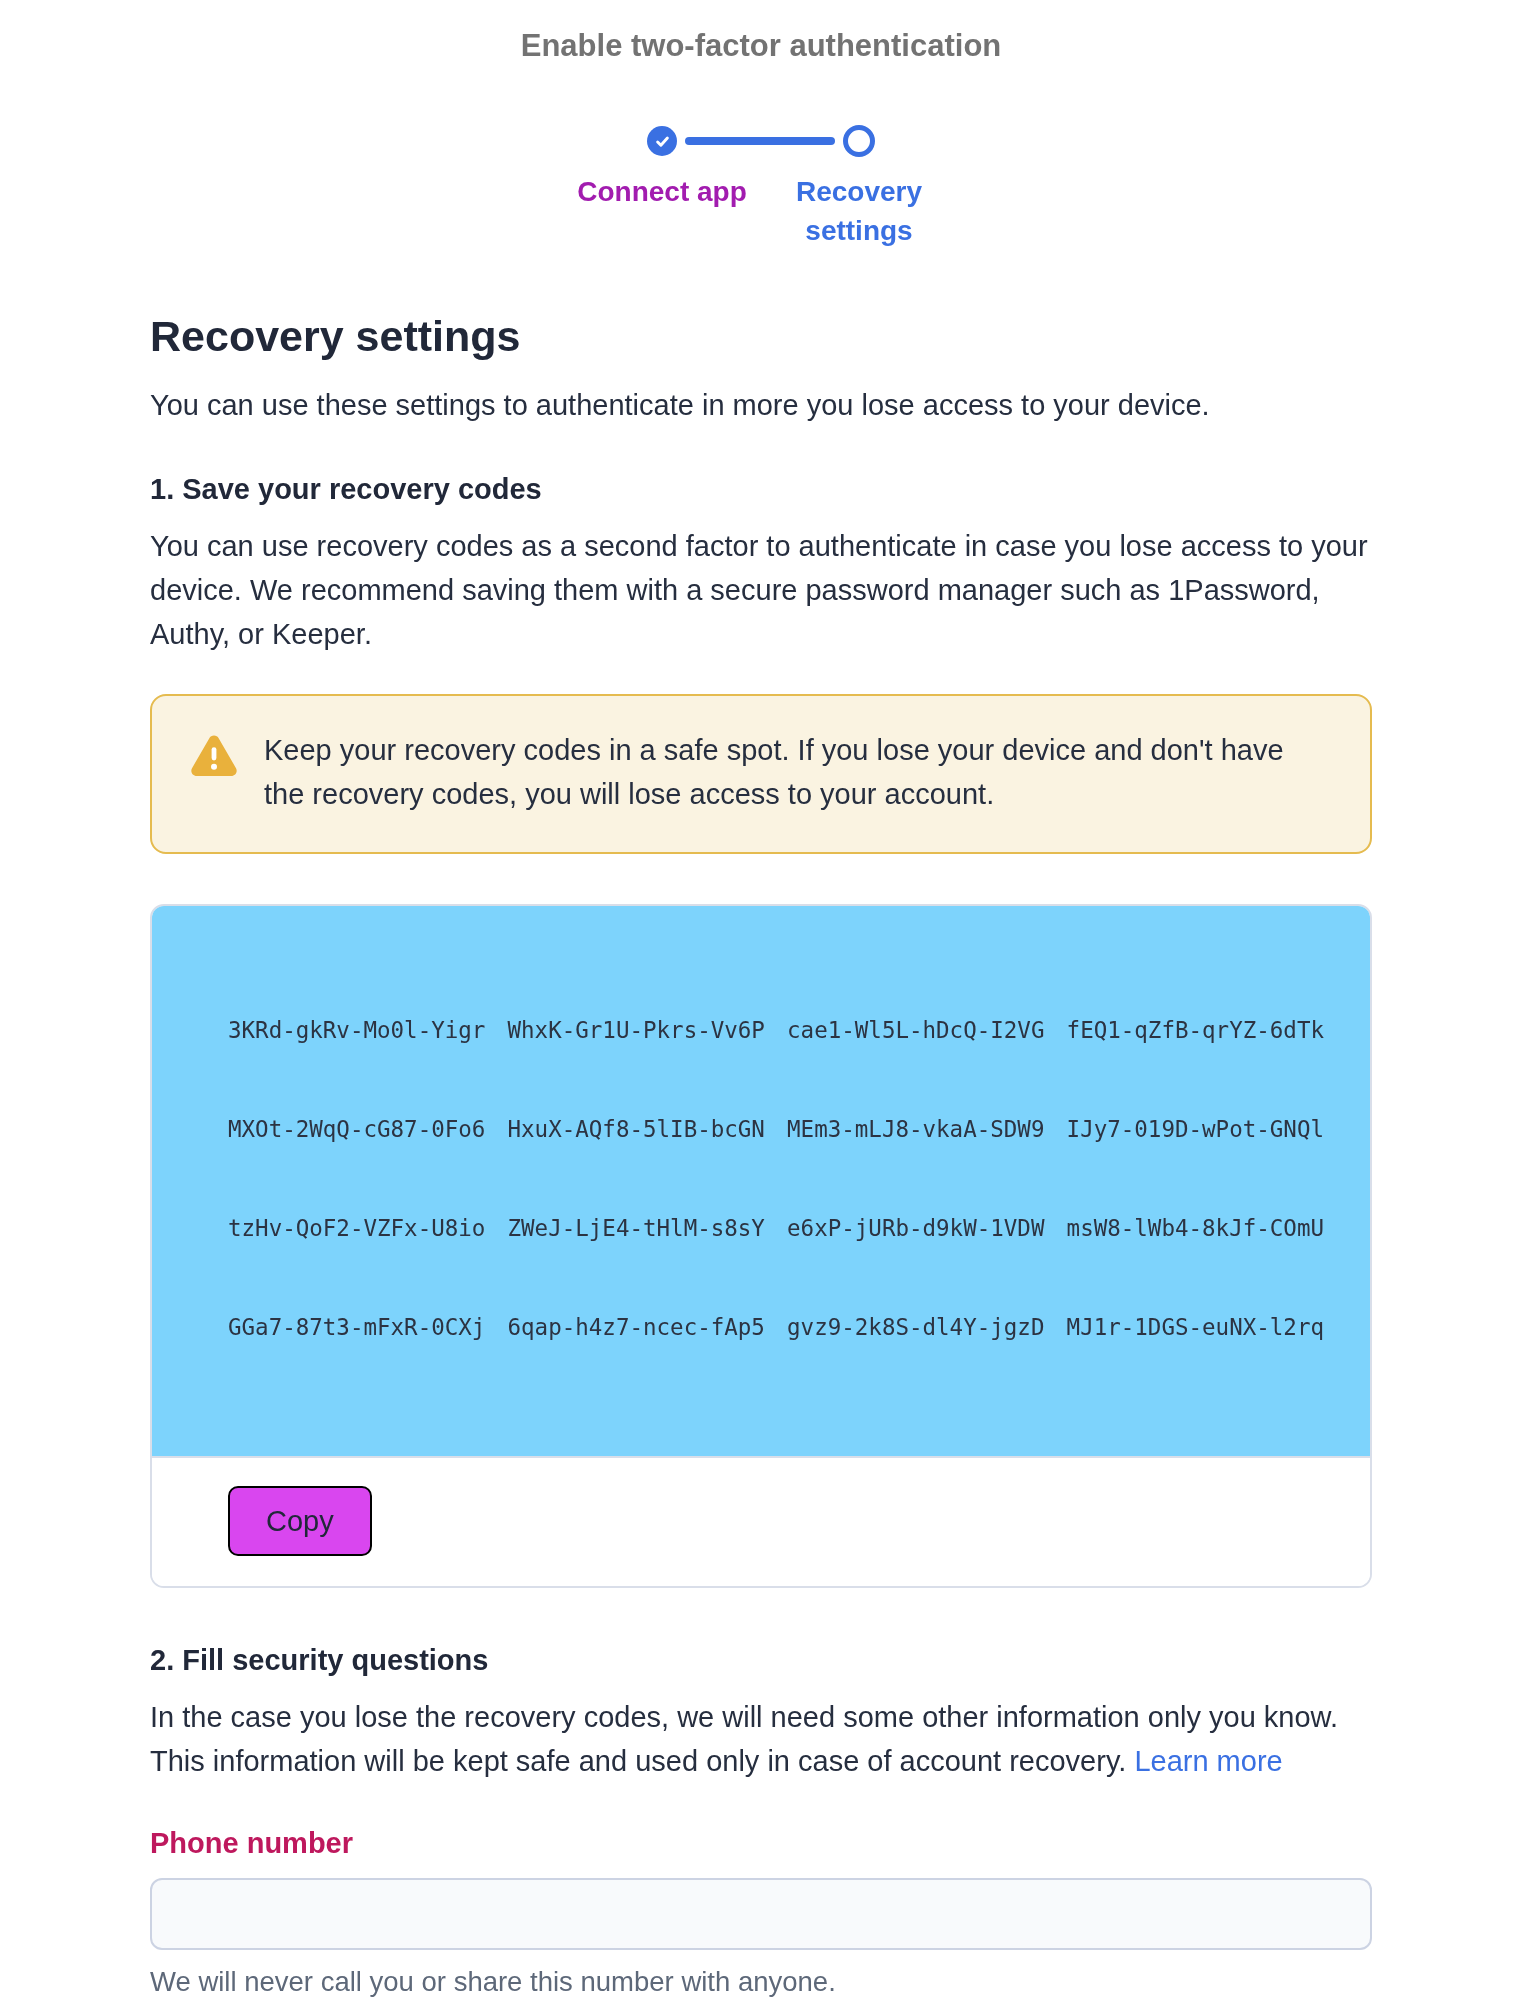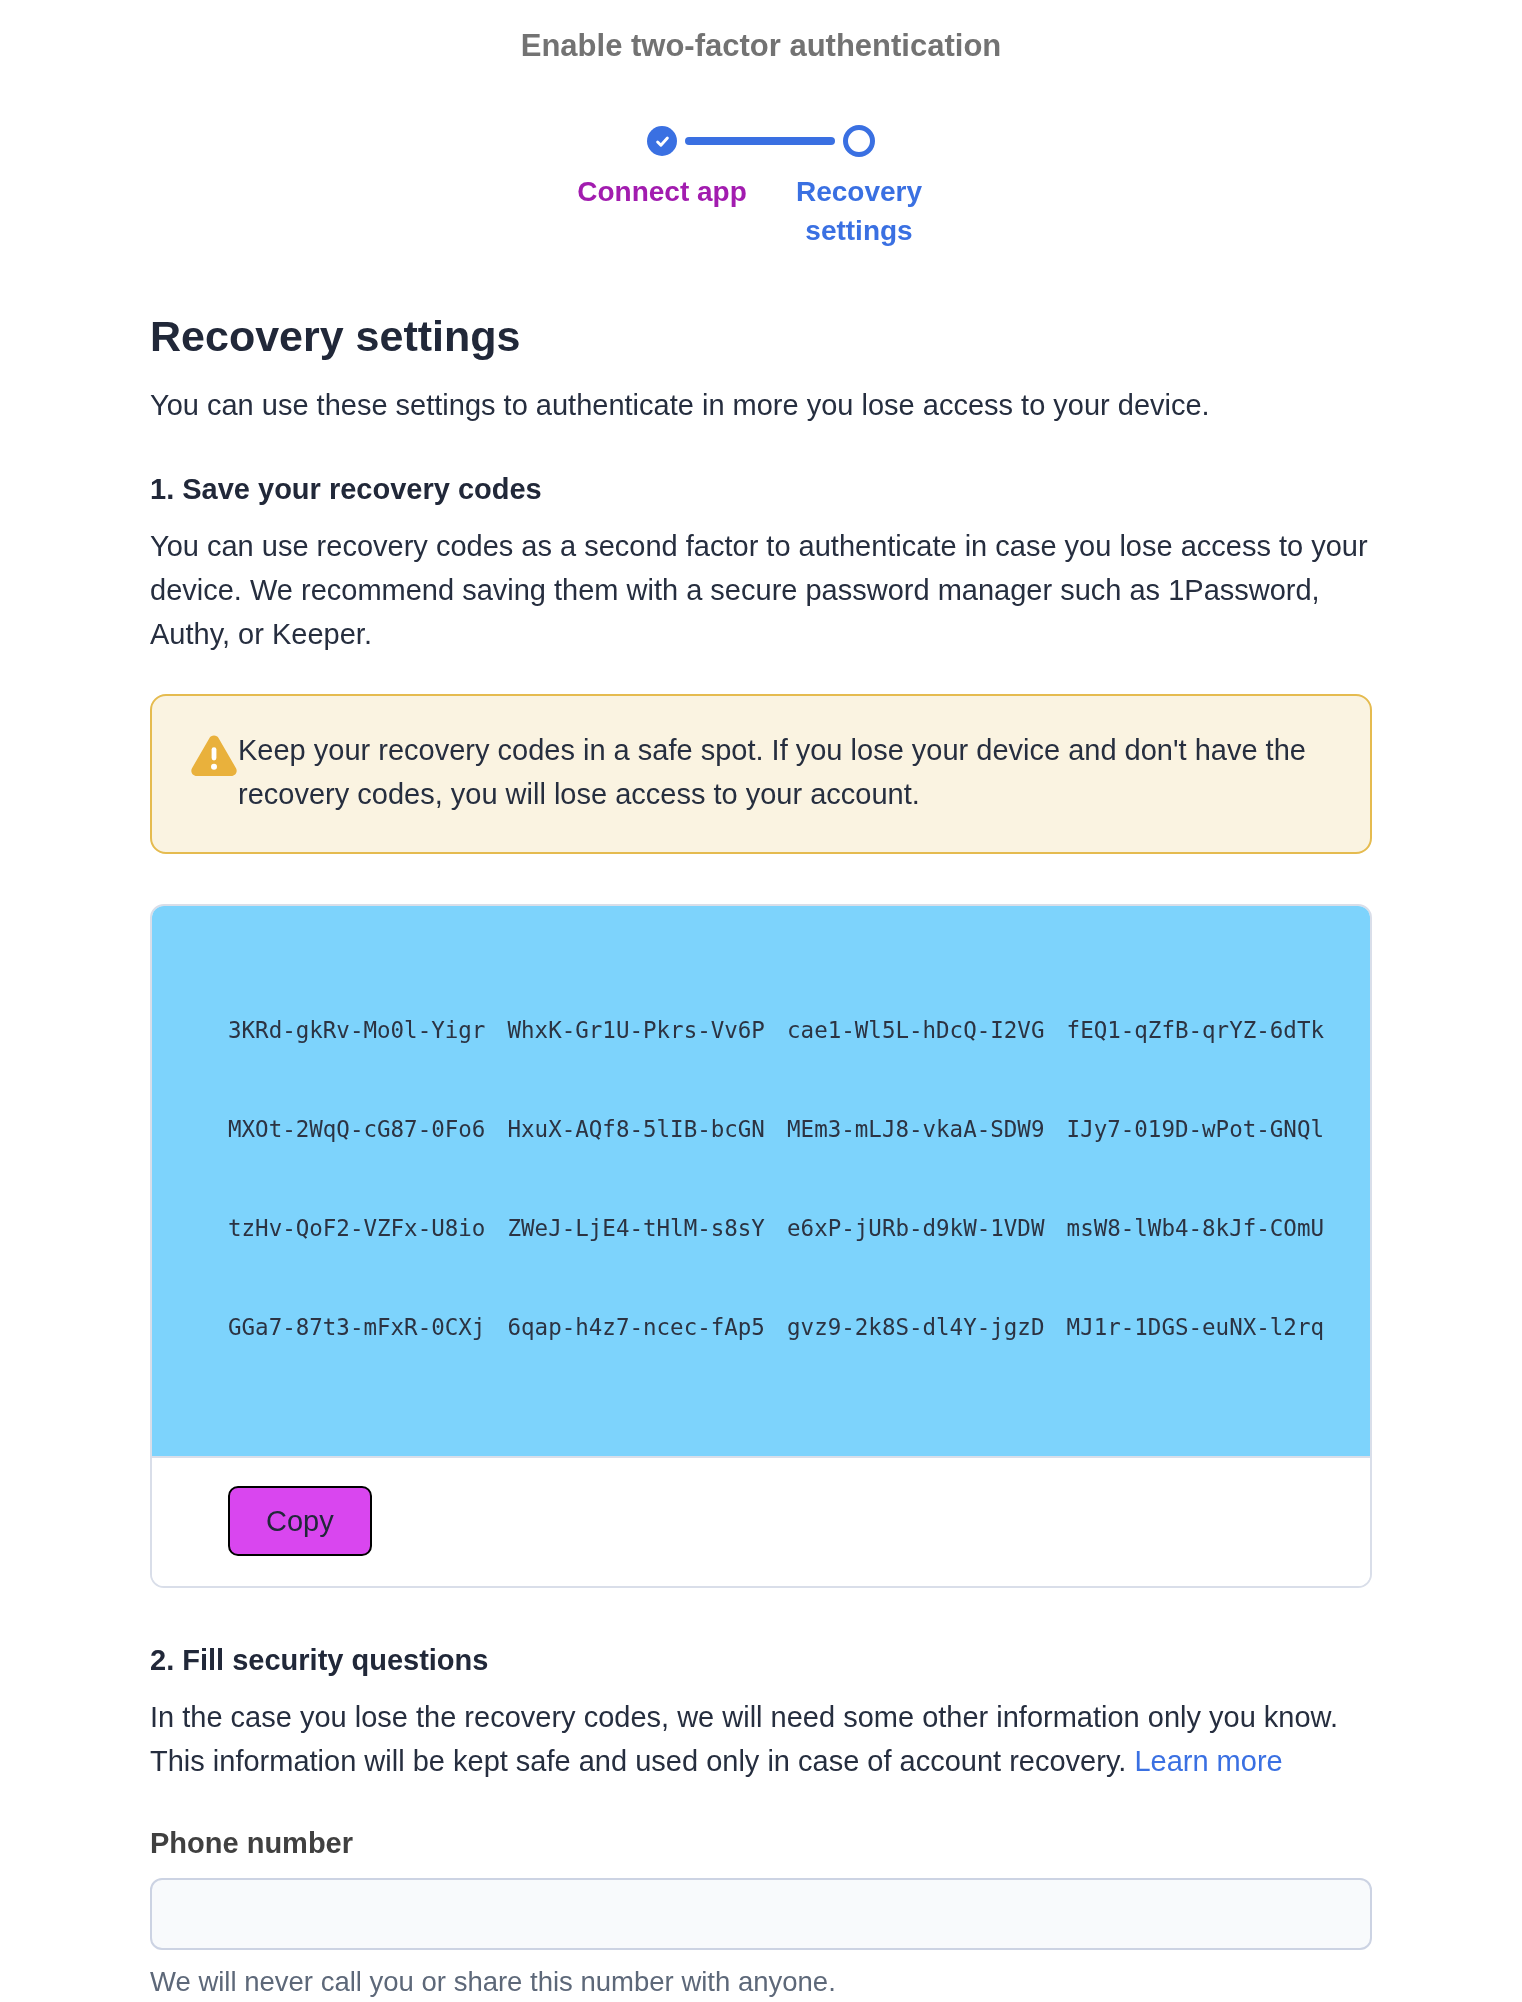--- a/index.html
+++ b/index.html
@@ -33,41 +33,41 @@
   .step-label.current { color:#3a70e2; white-space:normal; width:176px; }
   
   .content { width:1222px; margin:0 auto; }
   .page-heading { margin-top:54px; font-size:43px; font-weight:bold; color:#212839; }
   .lede { margin-top:22px; font-size:29px; line-height:44px; }
   .section-heading { margin-top:46px; font-size:29px; font-weight:bold; color:#212839; }
   .body-text { margin-top:18px; font-size:29px; line-height:44px; }
   a.link { color:#3a70e2; text-decoration:none; cursor:pointer; }
   
   .warning {
-    margin-top:38px; display:flex; align-items:flex-start; 
+    margin-top:38px; display:flex; align-items:flex-start; gap:26px;
     background:#faf3e1; border:2px solid #e5bb4f; border-radius:16px;
     padding:32px 40px 36px 38px;
   }
   .warning-icon { flex:0 0 auto; margin-top:6px; }
   .warning-text { font-size:29px; line-height:44px; color:#262e3f; }
   
   .codes-card { margin-top:50px; border:2px solid #d9dee9; border-radius:14px; overflow:hidden; }
   .codes-panel {
     background:#7dd3fc; border-bottom:2px solid #d9dee9;
     padding:42px 46px 46px 76px;
     display:flex; justify-content:space-between;
   }
   .codes-col { font-family:"DejaVu Sans Mono", monospace; font-size:22.5px; line-height:33px; color:#2c3342; white-space:pre; }
   .codes-actions { padding:28px 26px 30px 76px; display:flex; align-items:center; gap:22px; background:#fff; }
   .btn { height:70px; border-radius:10px; font-family:"Liberation Sans", sans-serif; font-size:29px; cursor:pointer; }
   .btn-primary { background:#3a70e2; border:none; color:#fff; font-weight:bold; padding:0 38px; }
   .btn-light { background:#d946ef; border:2px solid #000000; color:#212839; padding:0 36px; }
   
   .field { margin-top:44px; }
-  .field-label { font-size:29px; font-weight:bold; color:#404040; }
+  .field-label { font-size:29px; font-weight:bold; color:#be185d; }
   .text-input {
     display:block; width:100%; height:72px; margin-top:18px;
     background:#f8fafc; border:2px solid #ccd3e3; border-radius:12px;
     font-family:"Liberation Sans", sans-serif; font-size:29px; color:#262e3f;
     padding:0 28px; outline:none;
   }
   .text-input::placeholder { color:#99a2b5; font-style:italic; }
   .helper { margin-top:16px; font-size:27.5px; color:#5d6879; }
 </style>
 </head>

